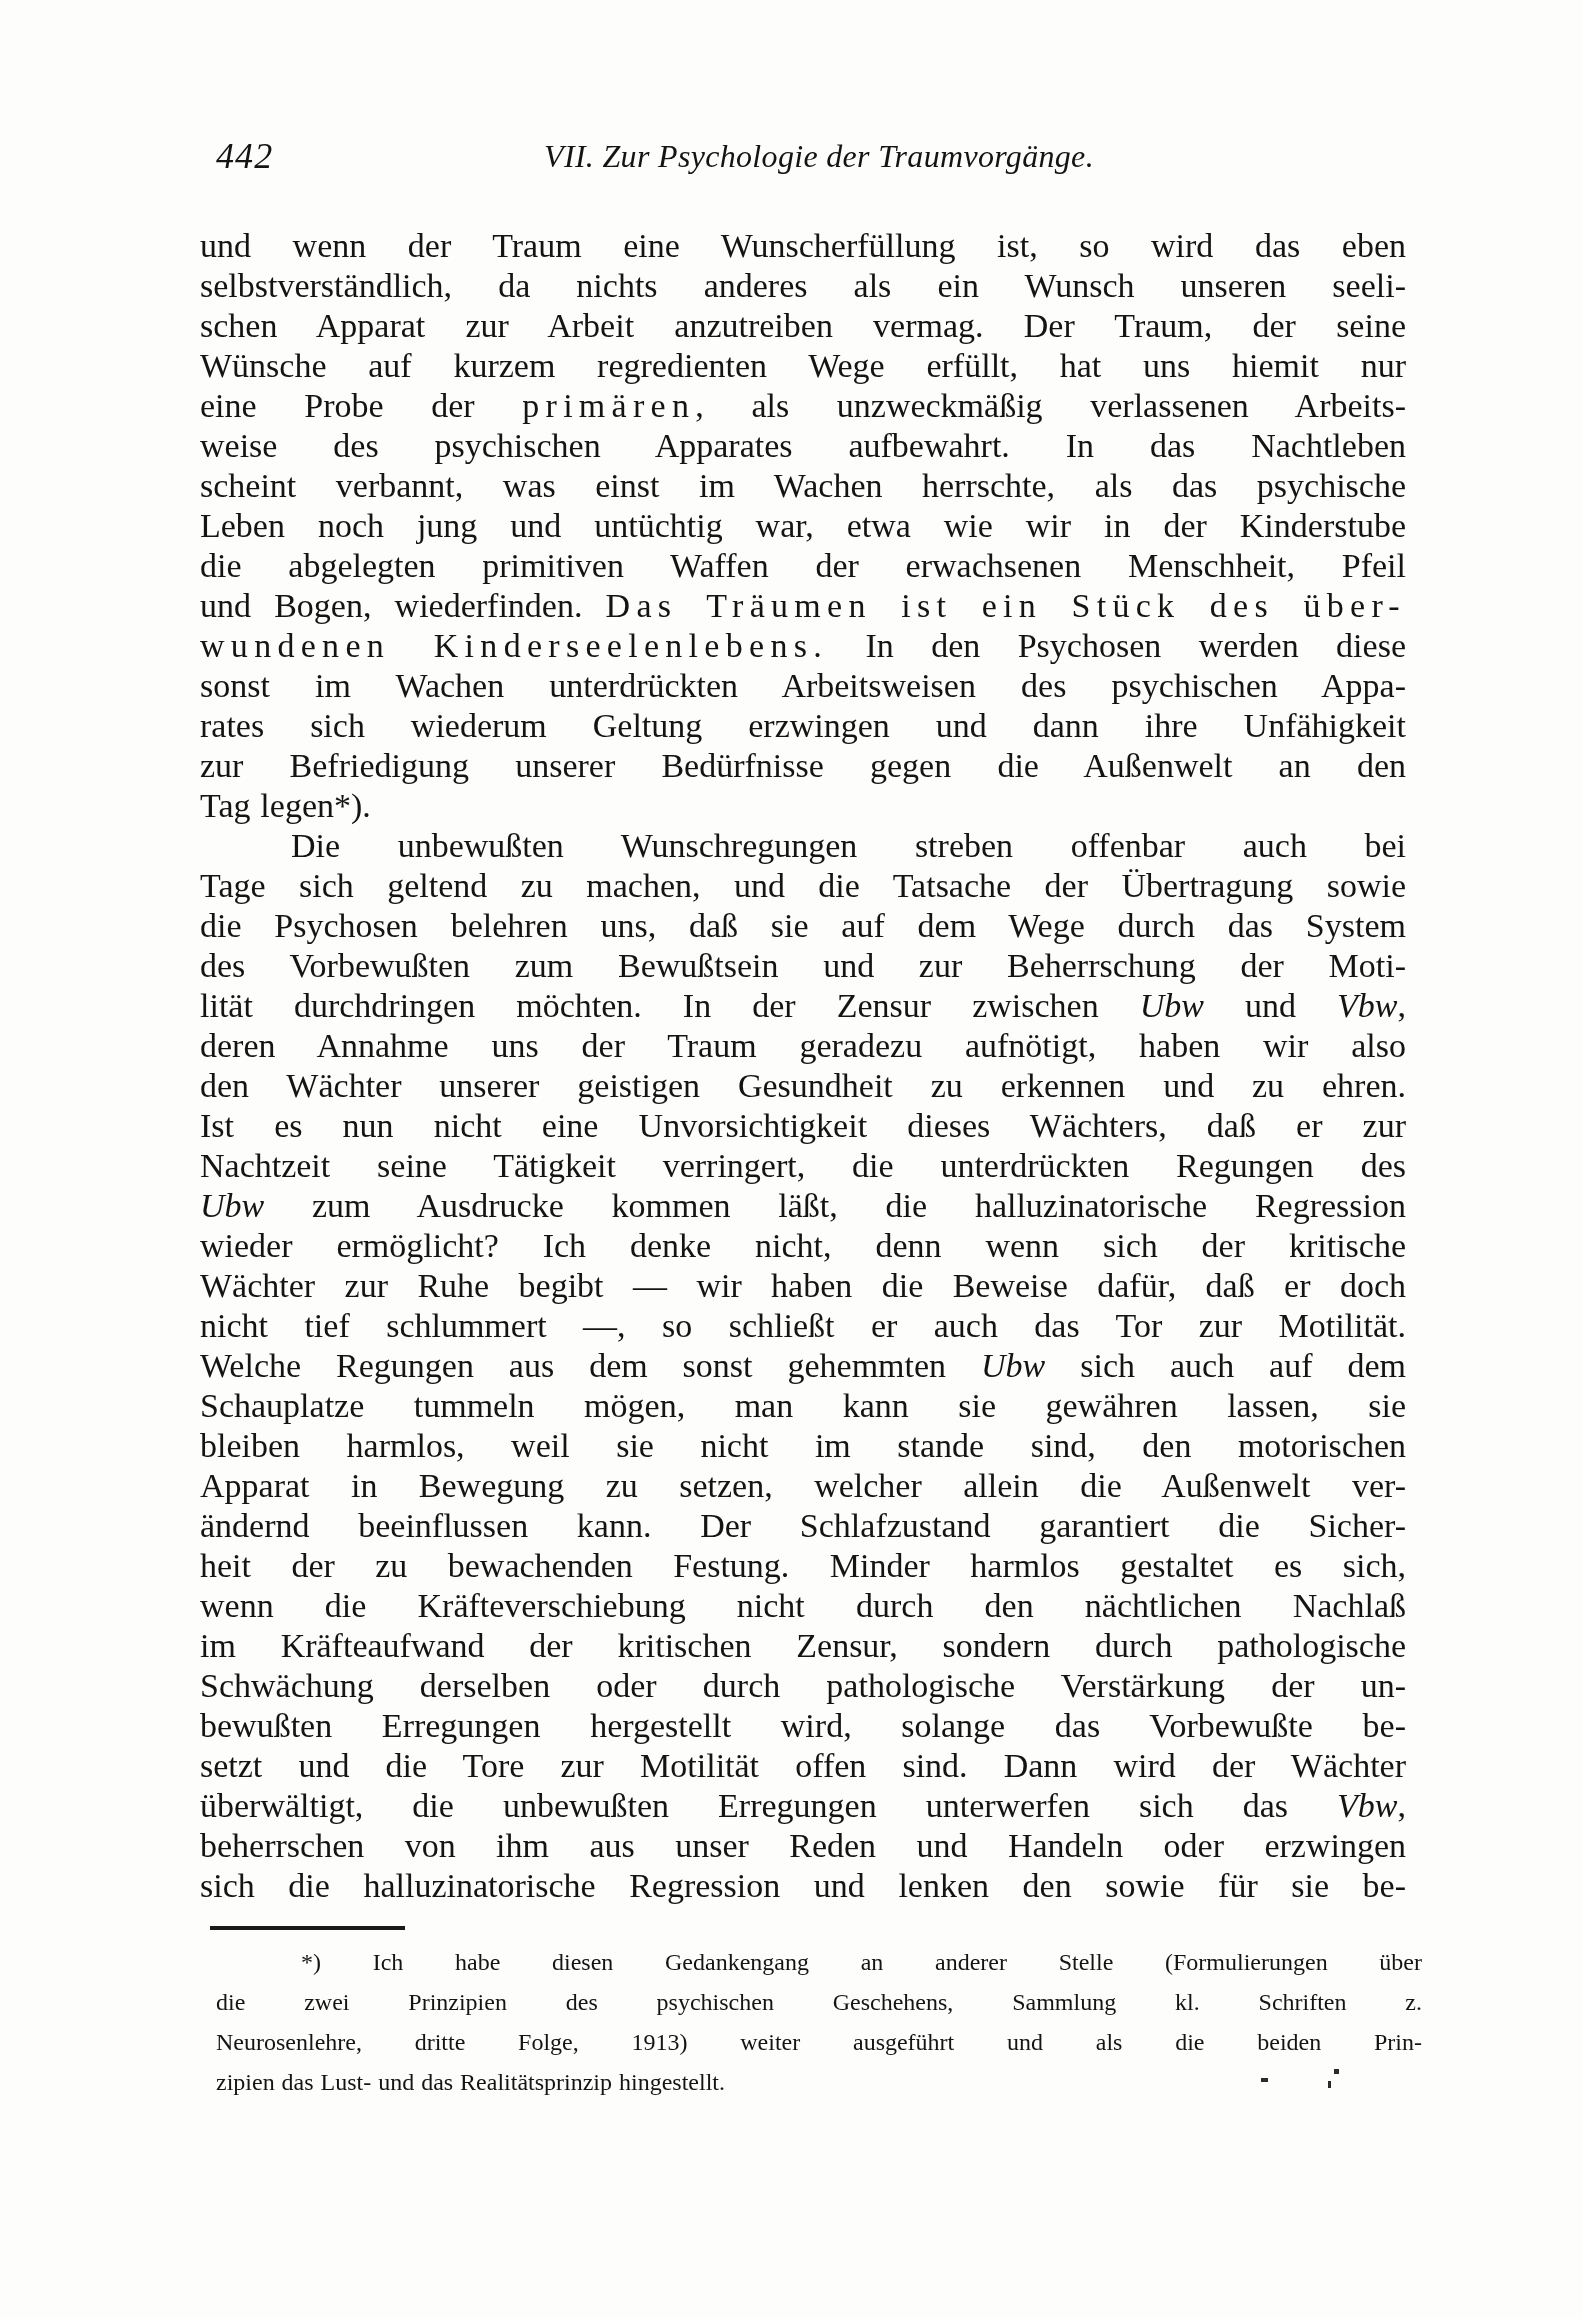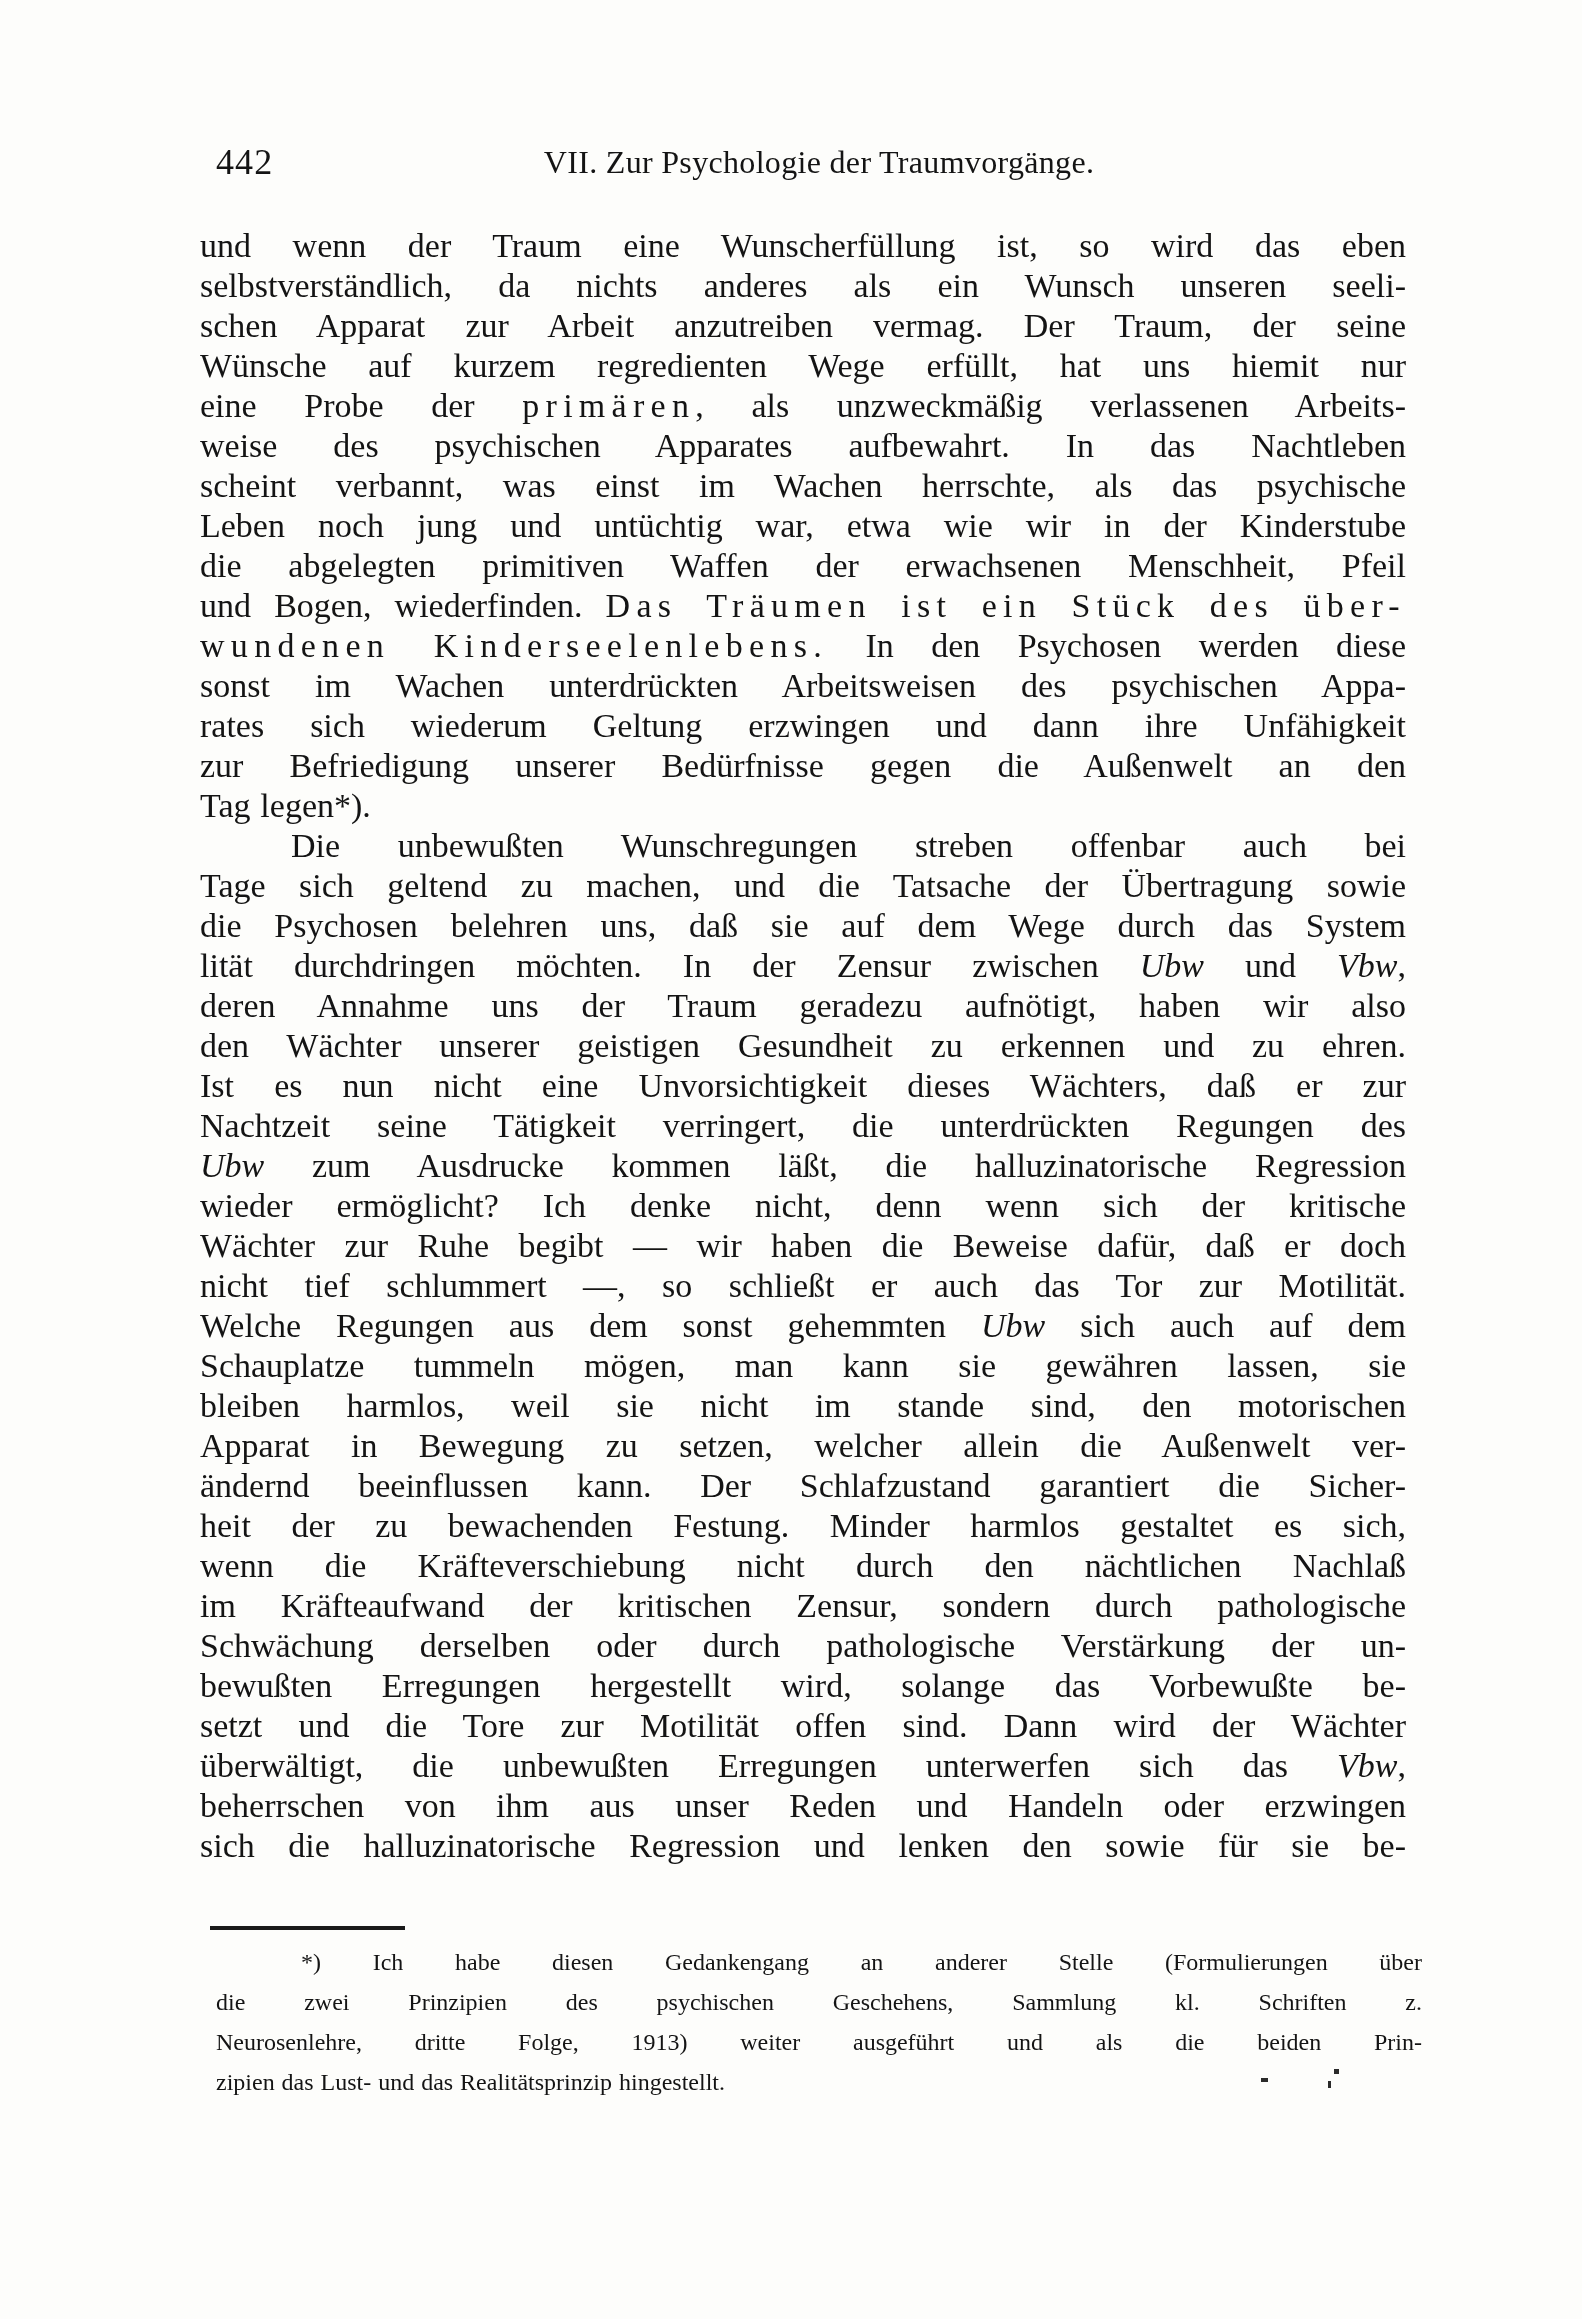--- a/index.html
+++ b/index.html
@@ -11,24 +11,25 @@
     position: relative;
     width: 1582px;
     height: 2320px;
     background: #fdfdfb;
     color: #141414;
     font-family: "Liberation Serif", "DejaVu Serif", serif;
     overflow: hidden;
   }
   .header {
     position: absolute;
-    top: 141px;
+    top: 135px;
     left: 216px;
     width: 1206px;
     height: 45px;
+    font-style: italic;
   }
   .pagenum {
     position: absolute;
     left: 0;
     top: 0;
     font-size: 36px;
     letter-spacing: 0.03em;
   }
   .runtitle {
     position: absolute;
@@ -119,20 +120,21 @@
         <div class="line"><span class="sperr">wundenen Kinderseelenlebens.</span><span> In den Psychosen werden diese</span></div>
         <div class="line"><span>sonst im Wachen unterdrückten Arbeitsweisen des psychischen Appa-</span></div>
         <div class="line"><span>rates sich wiederum Geltung erzwingen und dann ihre Unfähigkeit</span></div>
         <div class="line"><span>zur Befriedigung unserer Bedürfnisse gegen die Außenwelt an den</span></div>
         <div class="line endline"><span>Tag legen*).</span></div>
       </div>
     <div>
         <div class="line indent"><span>Die unbewußten Wunschregungen streben offenbar auch bei</span></div>
         <div class="line"><span>Tage sich geltend zu machen, und die Tatsache der Übertragung sowie</span></div>
         <div class="line"><span>die Psychosen belehren uns, daß sie auf dem Wege durch das System</span></div>
+        <div class="line"><span>des Vorbewußten zum Bewußtsein und zur Beherrschung der Moti-</span></div>
         <div class="line"><span>lität durchdringen möchten. In der Zensur zwischen </span><span class="it">Ubw</span><span> und </span><span class="it">Vbw</span><span>,</span></div>
         <div class="line"><span>deren Annahme uns der Traum geradezu aufnötigt, haben wir also</span></div>
         <div class="line"><span>den Wächter unserer geistigen Gesundheit zu erkennen und zu ehren.</span></div>
         <div class="line"><span>Ist es nun nicht eine Unvorsichtigkeit dieses Wächters, daß er zur</span></div>
         <div class="line"><span>Nachtzeit seine Tätigkeit verringert, die unterdrückten Regungen des</span></div>
         <div class="line"><span class="it">Ubw</span><span> zum Ausdrucke kommen läßt, die halluzinatorische Regression</span></div>
         <div class="line"><span>wieder ermöglicht? Ich denke nicht, denn wenn sich der kritische</span></div>
         <div class="line"><span>Wächter zur Ruhe begibt — wir haben die Beweise dafür, daß er doch</span></div>
         <div class="line"><span>nicht tief schlummert —, so schließt er auch das Tor zur Motilität.</span></div>
         <div class="line"><span>Welche Regungen aus dem sonst gehemmten </span><span class="it">Ubw</span><span> sich auch auf dem</span></div>

